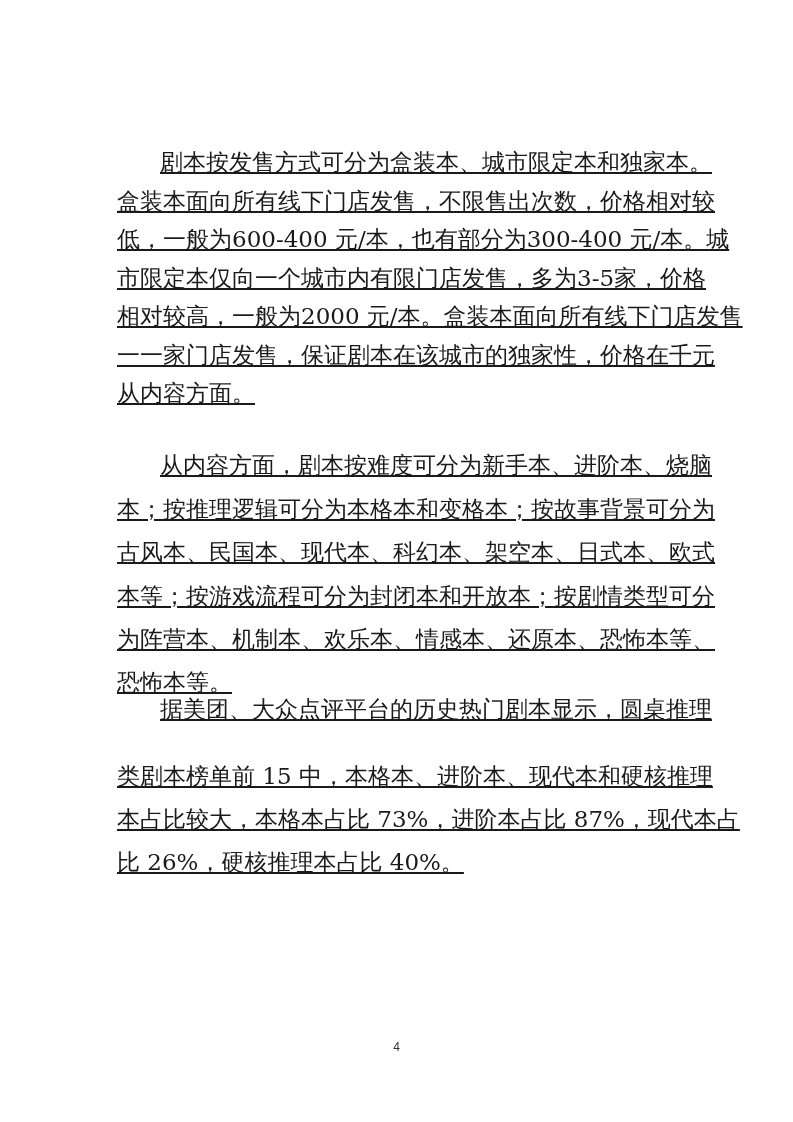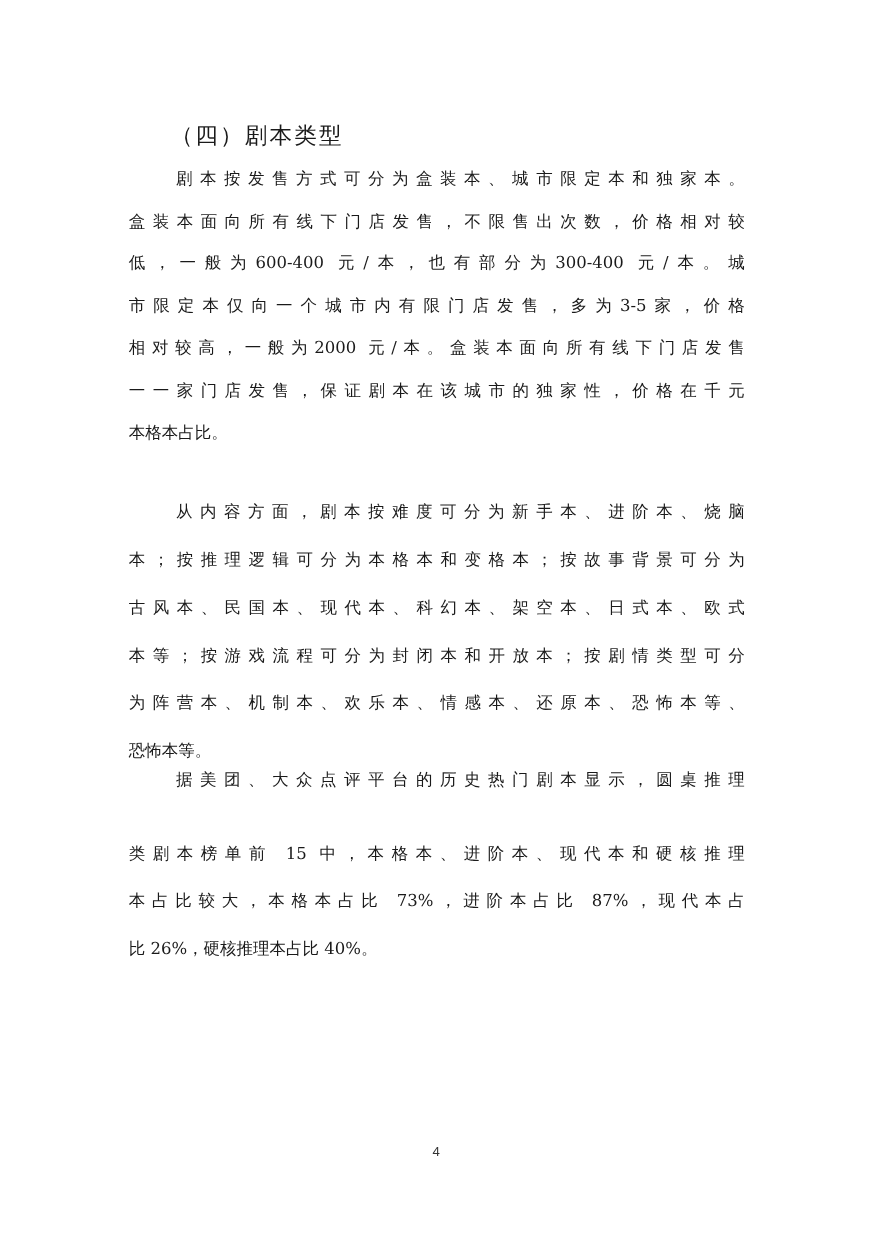--- a/index.html
+++ b/index.html
@@ -1,44 +1,43 @@
 <!DOCTYPE html>
 <html><head>
 <meta charset="utf-8">
 <style>
   html, body { margin: 0; padding: 0; background: #ffffff; }
   body { width: 793px; height: 1122px; position: relative; overflow: hidden;
          font-family: "DejaVu Serif", "Liberation Serif", serif; color: #1a1a1a; }
   .page { position: absolute; left: 0; top: 0; width: 793px; height: 1122px; }
   .line { position: absolute; left: 117px; width: 560px; height: 38px;
-          font-size: 15px; line-height: 38px; white-space: nowrap;
-          text-align: justify; text-align-last: justify; letter-spacing: 0px; }
+          font-size: 23px; line-height: 38px; white-space: nowrap;
+          text-align: justify; text-align-last: justify; letter-spacing: 0px; text-decoration: underline; }
   .line.last { text-align-last: left; }
   .line.indent { left: 160px; width: 517px; }
   .heading { position: absolute; left: 155px; top: 104px; font-size: 20.5px;
              line-height: 38px; white-space: nowrap; letter-spacing: 2px; }
   .page-number { position: absolute; left: 0; width: 793px; top: 1040px;
                  text-align: center; font-family: "Liberation Sans", sans-serif;
                  font-size: 12px; color: #333; }
 </style>
 </head>
 <body>
 
 <div class="page">
 
-  <div class="heading">（四）剧本类型</div>
 
   <div>
     <div class="line indent" style="top:143px">剧本按发售方式可分为盒装本、城市限定本和独家本。</div>
     <div class="line" style="top:182px">盒装本面向所有线下门店发售，不限售出次数，价格相对较</div>
     <div class="line" style="top:220px">低，一般为600-400 元/本，也有部分为300-400 元/本。城</div>
     <div class="line" style="top:259px">市限定本仅向一个城市内有限门店发售，多为3-5家，价格</div>
     <div class="line" style="top:297px">相对较高，一般为2000 元/本。盒装本面向所有线下门店发售</div>
     <div class="line" style="top:336px">一一家门店发售，保证剧本在该城市的独家性，价格在千元</div>
-    <div class="line last" style="top:374px">本格本占比。</div>
+    <div class="line last" style="top:374px">从内容方面。</div>
   </div>
 
   <div>
     <div class="line indent" style="top:446px">从内容方面，剧本按难度可分为新手本、进阶本、烧脑</div>
     <div class="line" style="top:490px">本；按推理逻辑可分为本格本和变格本；按故事背景可分为</div>
     <div class="line" style="top:533px">古风本、民国本、现代本、科幻本、架空本、日式本、欧式</div>
     <div class="line" style="top:577px">本等；按游戏流程可分为封闭本和开放本；按剧情类型可分</div>
     <div class="line" style="top:620px">为阵营本、机制本、欢乐本、情感本、还原本、恐怖本等、</div>
     <div class="line last" style="top:663px">恐怖本等。</div>
   </div>

